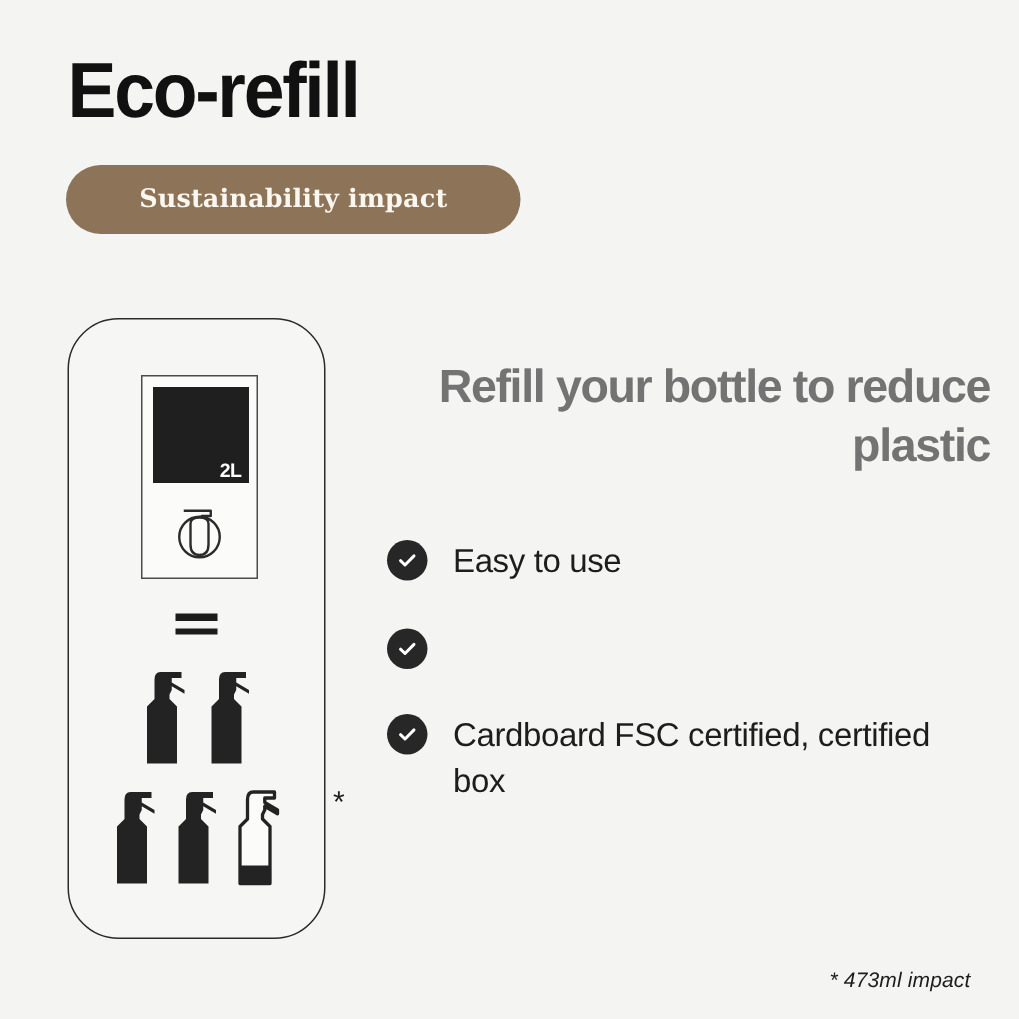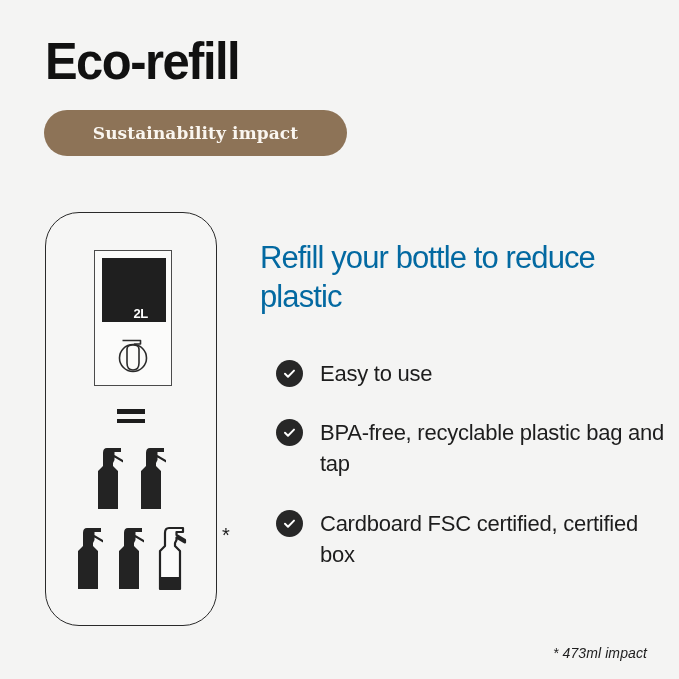--- a/index.html
+++ b/index.html
@@ -83,21 +83,21 @@
   .pouch-square {
     position: absolute;
     left: 7px;
     top: 7px;
     width: 64px;
     height: 64px;
     background: #1f1f1f;
   }
   .pouch-vol {
     position: absolute;
-    right: 18px;
+    right: 5px;
     bottom: 2px;
     color: #ffffff;
     font-size: 13px;
     font-weight: 700;
     letter-spacing: -0.3px;
     line-height: 1;
     font-family: "Liberation Sans", sans-serif;
   }
   .tap-wrap {
     position: absolute;
@@ -147,28 +147,29 @@
   }
 
   
   .headline {
     position: absolute;
     left: 260px;
     top: 238px;
     width: 400px;
     font-size: 31px;
     line-height: 1.27;
-    font-weight: 400;
+    font-weight: 700;
     letter-spacing: -0.9px;
-    color: #0369a1;
-    font-family: "Liberation Sans", sans-serif;
+    color: #737373;
+    font-family: "Liberation Sans", sans-serif;
+    text-align: right;
   }
   .features {
     position: absolute;
-    left: 276px;
+    left: 258px;
     top: 358px;
     width: 400px;
   }
   .feature {
     display: flex;
     align-items: flex-start;
     margin-bottom: 28px;
   }
   .check-icon {
     flex: 0 0 auto;
@@ -276,21 +277,20 @@
       </span>
       <span class="feature-text">Easy to use</span>
     </div>
 
     <div class="feature">
       <span class="check-icon">
         <svg width="15" height="15" viewBox="0 0 16 16" aria-hidden="true">
           <path d="M3.2 8.3 L6.4 11.4 L12.8 4.9" fill="none" stroke="#ffffff" stroke-width="2.1" stroke-linecap="round" stroke-linejoin="round"></path>
         </svg>
       </span>
-      <span class="feature-text">BPA-free, recyclable plastic bag and tap</span>
     </div>
 
     <div class="feature">
       <span class="check-icon">
         <svg width="15" height="15" viewBox="0 0 16 16" aria-hidden="true">
           <path d="M3.2 8.3 L6.4 11.4 L12.8 4.9" fill="none" stroke="#ffffff" stroke-width="2.1" stroke-linecap="round" stroke-linejoin="round"></path>
         </svg>
       </span>
       <span class="feature-text">Cardboard FSC certified, certified box</span>
     </div>

